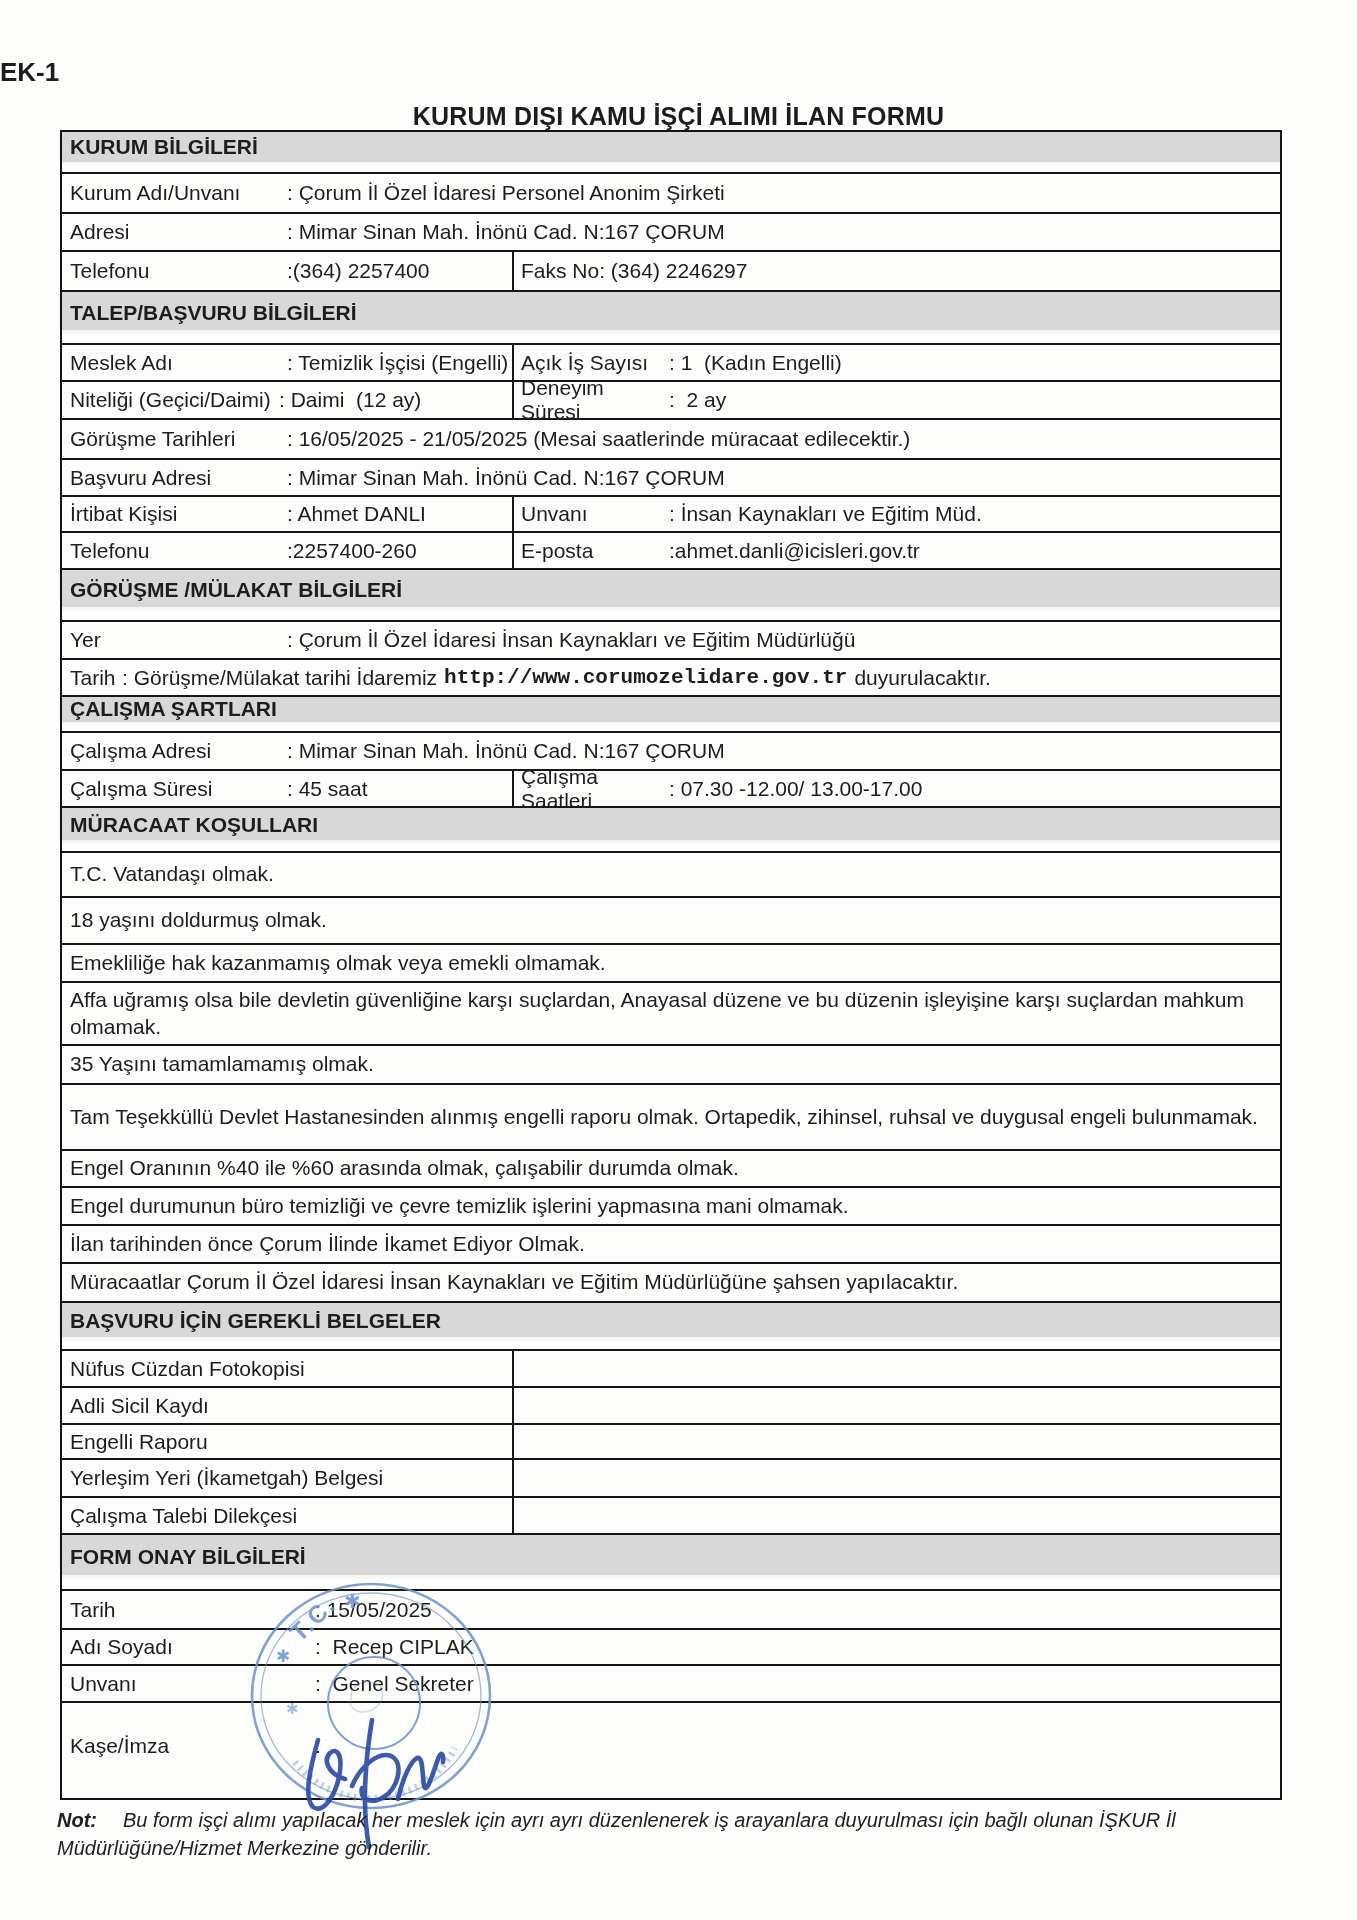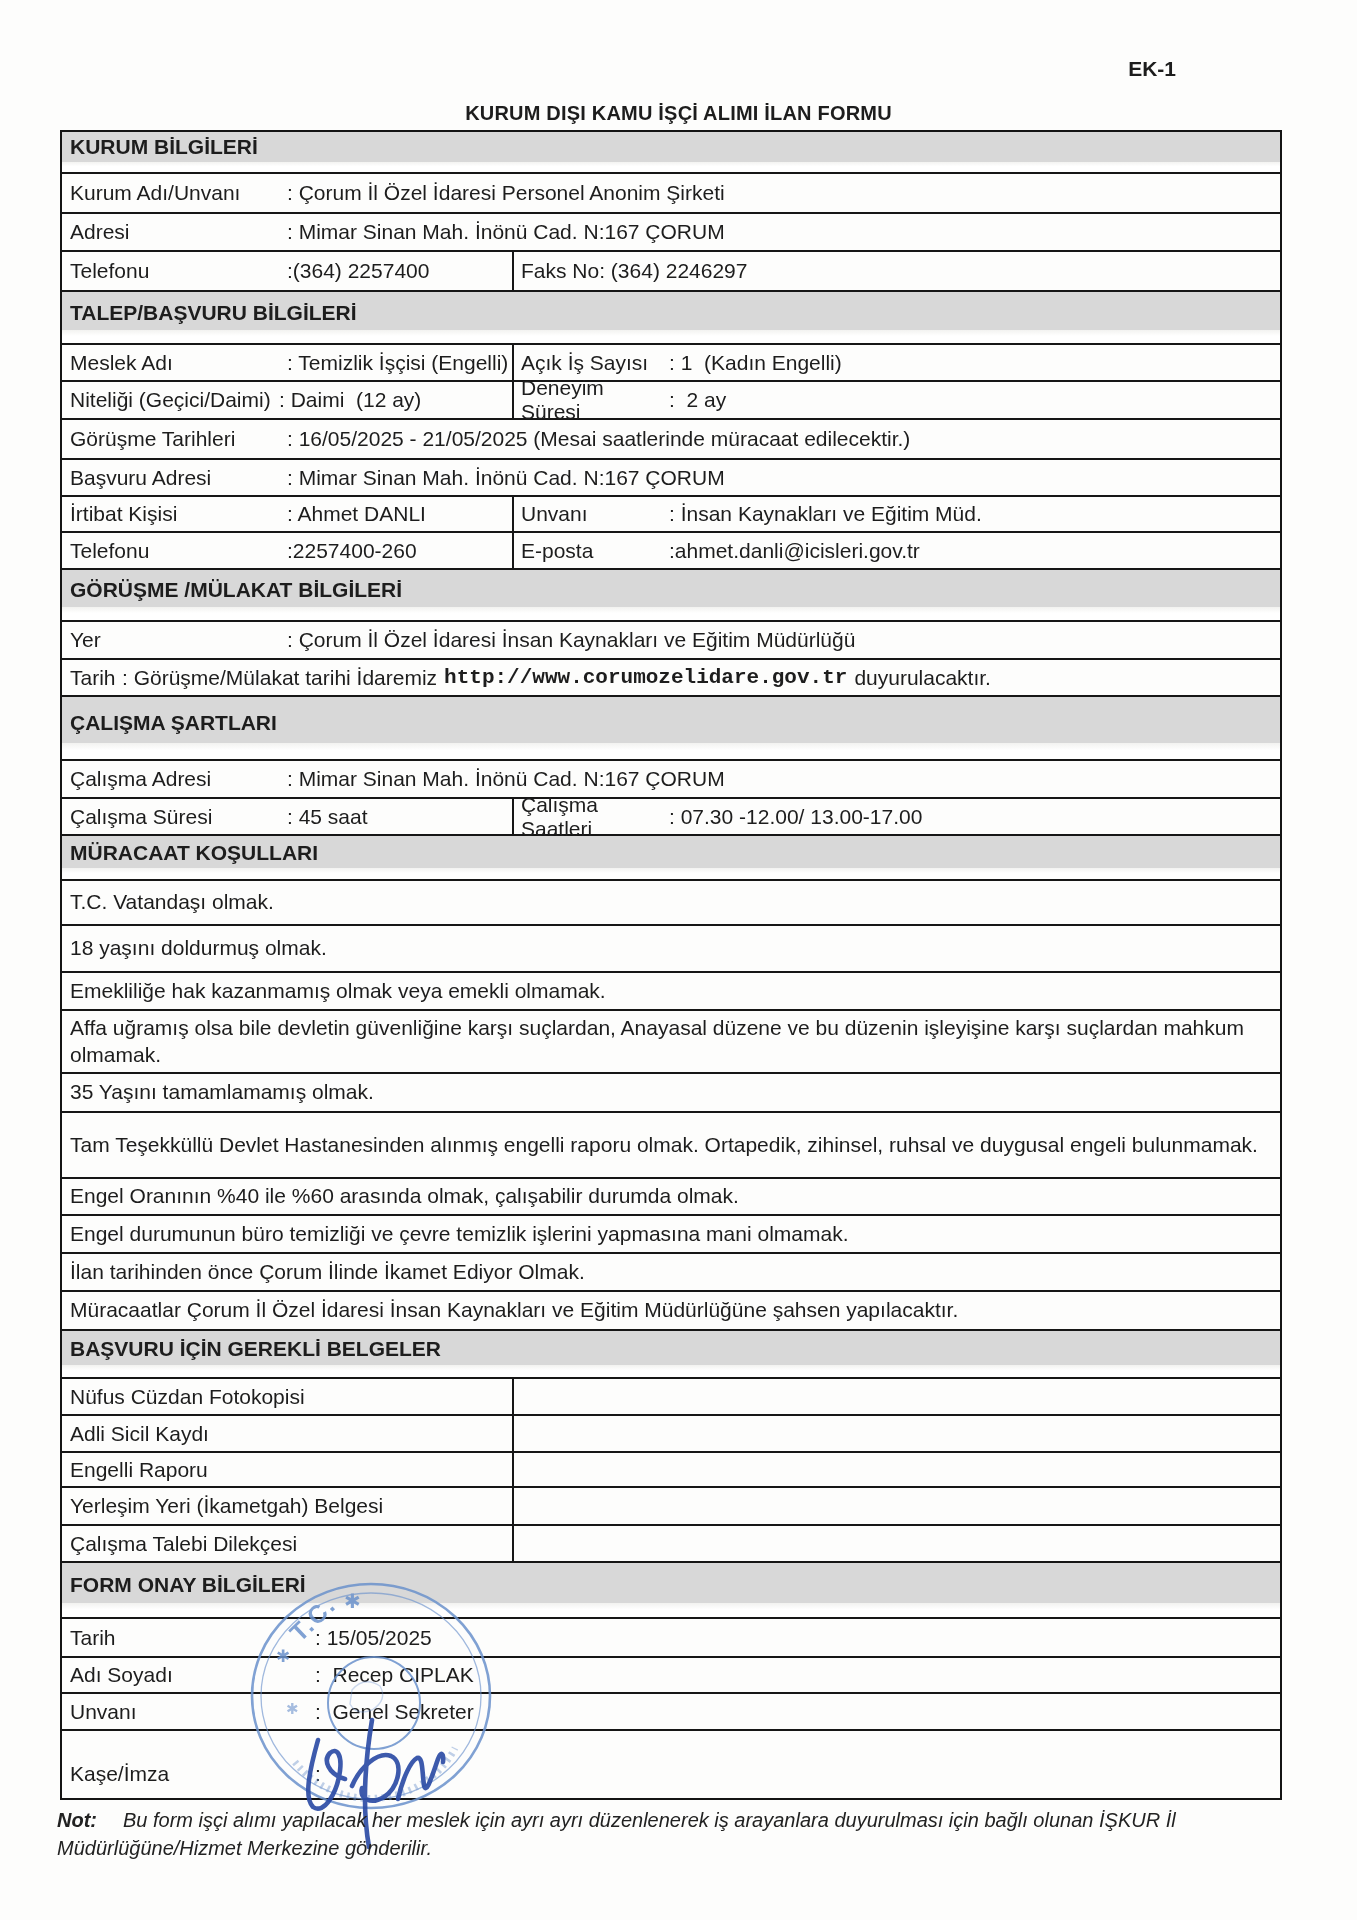--- a/index.html
+++ b/index.html
@@ -4,25 +4,25 @@
 <style>
   html,body { margin:0; padding:0; background:#ffffff; }
   .page {
     position:relative; width:1357px; height:1920px;
     background:#fdfdfc; color:#1d1d1d;
     font-family:"Liberation Sans", sans-serif;
     overflow:hidden;
   }
   .ek {
     position:absolute; top:57px; left:0; width:1176px;
-    text-align:right; font-weight:bold; font-size:21px;
+    text-align:left; font-weight:bold; font-size:26px;
   }
   .title {
     position:absolute; top:102px; left:0; width:1357px;
-    text-align:center; font-weight:bold; font-size:20px; letter-spacing:0.2px;
+    text-align:center; font-weight:bold; font-size:25px; letter-spacing:0.2px;
   }
   .formtable {
     position:absolute; left:60px; top:130px; width:1222px; height:1670px;
     border:2.5px solid #141414; box-sizing:border-box;
     font-size:21px;
   }
   .row {
     box-sizing:border-box; display:flex; align-items:center;
     border-bottom:2px solid #161616; padding-left:8px;
   }
@@ -142,21 +142,21 @@
       <span class="lbl">Yer</span>
       <span class="val">: Çorum İl Özel İdaresi İnsan Kaynakları ve Eğitim Müdürlüğü</span>
     </div>
     <div class="row" style="height:37px">
       <span class="lblsm">Tarih</span>
       <span class="val">: Görüşme/Mülakat tarihi İdaremiz</span>
       <span class="urlbold">http://www.corumozelidare.gov.tr</span>
       <span class="val">duyurulacaktır.</span>
     </div>
 
-    <div class="band" style="height:64px">ÇALIŞMA ŞARTLARI</div>
+    <div class="band" style="height:36px">ÇALIŞMA ŞARTLARI</div>
     <div class="row" style="height:38px">
       <span class="lbl">Çalışma Adresi</span>
       <span class="val">: Mimar Sinan Mah. İnönü Cad. N:167 ÇORUM</span>
     </div>
     <div class="row split" style="height:37px">
       <div class="cl">
         <span class="lbl">Çalışma Süresi</span>
         <span class="val">: 45 saat</span>
       </div>
       <div class="cr">

